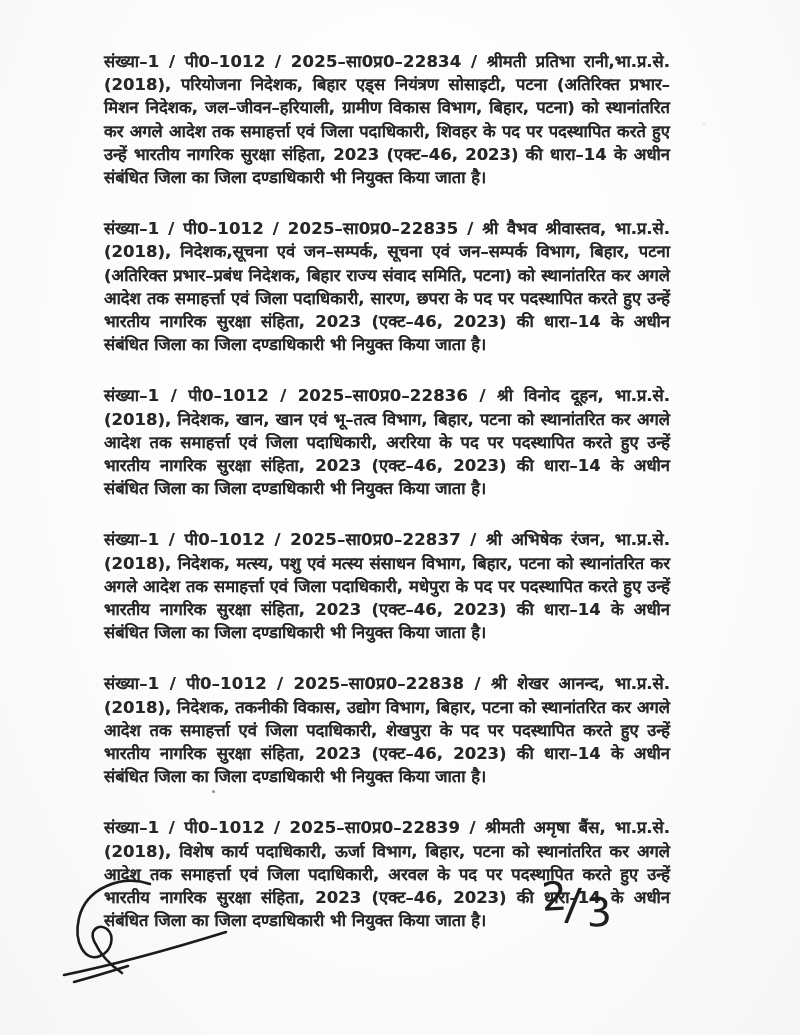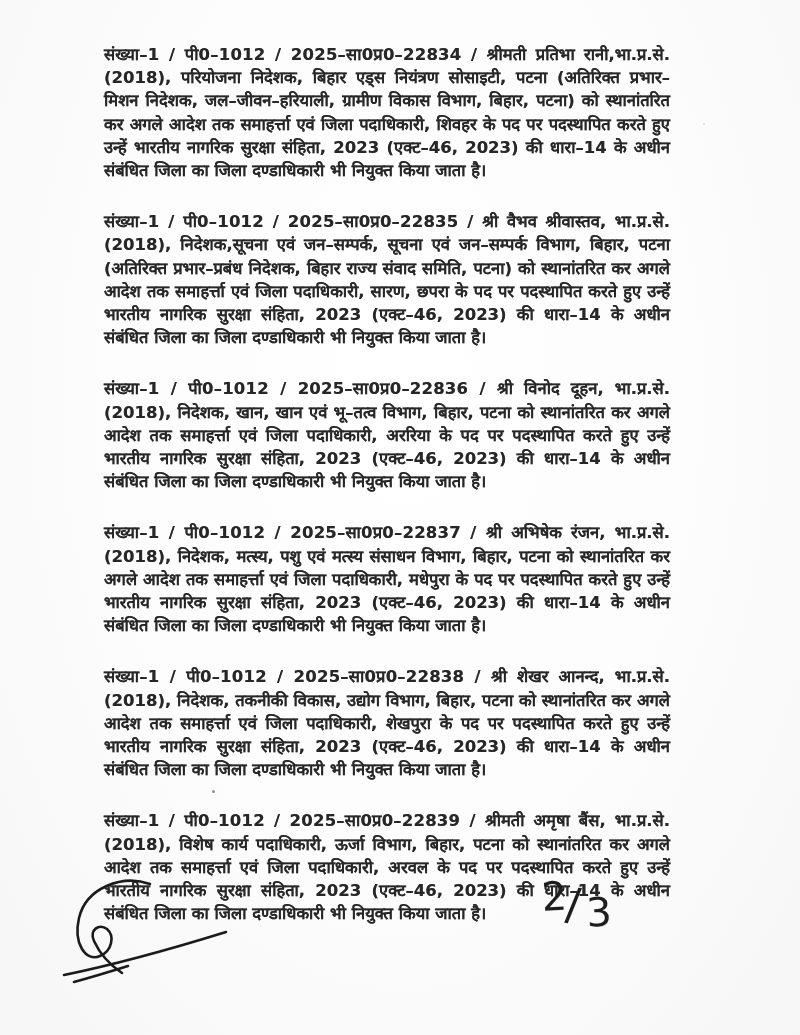--- a/index.html
+++ b/index.html
@@ -22,21 +22,21 @@
     width: 566px;
     color: #272727;
     font-size: 16.5px;
     line-height: 23.2px;
     text-align: justify;
     text-justify: inter-word;
     font-weight: 600;
     text-shadow: 0 0 0.5px rgba(30,30,30,0.55);
   }
   .para {
-    margin: 9px 0 28px 0;
+    margin: 16px 0 28px 0;
   }
   .para .ref {
     font-weight: 800;
     letter-spacing: 0.2px;
   }
   .page-indicator {
     position: absolute;
     left: 540px;
     top: 876px;
     width: 80px;

